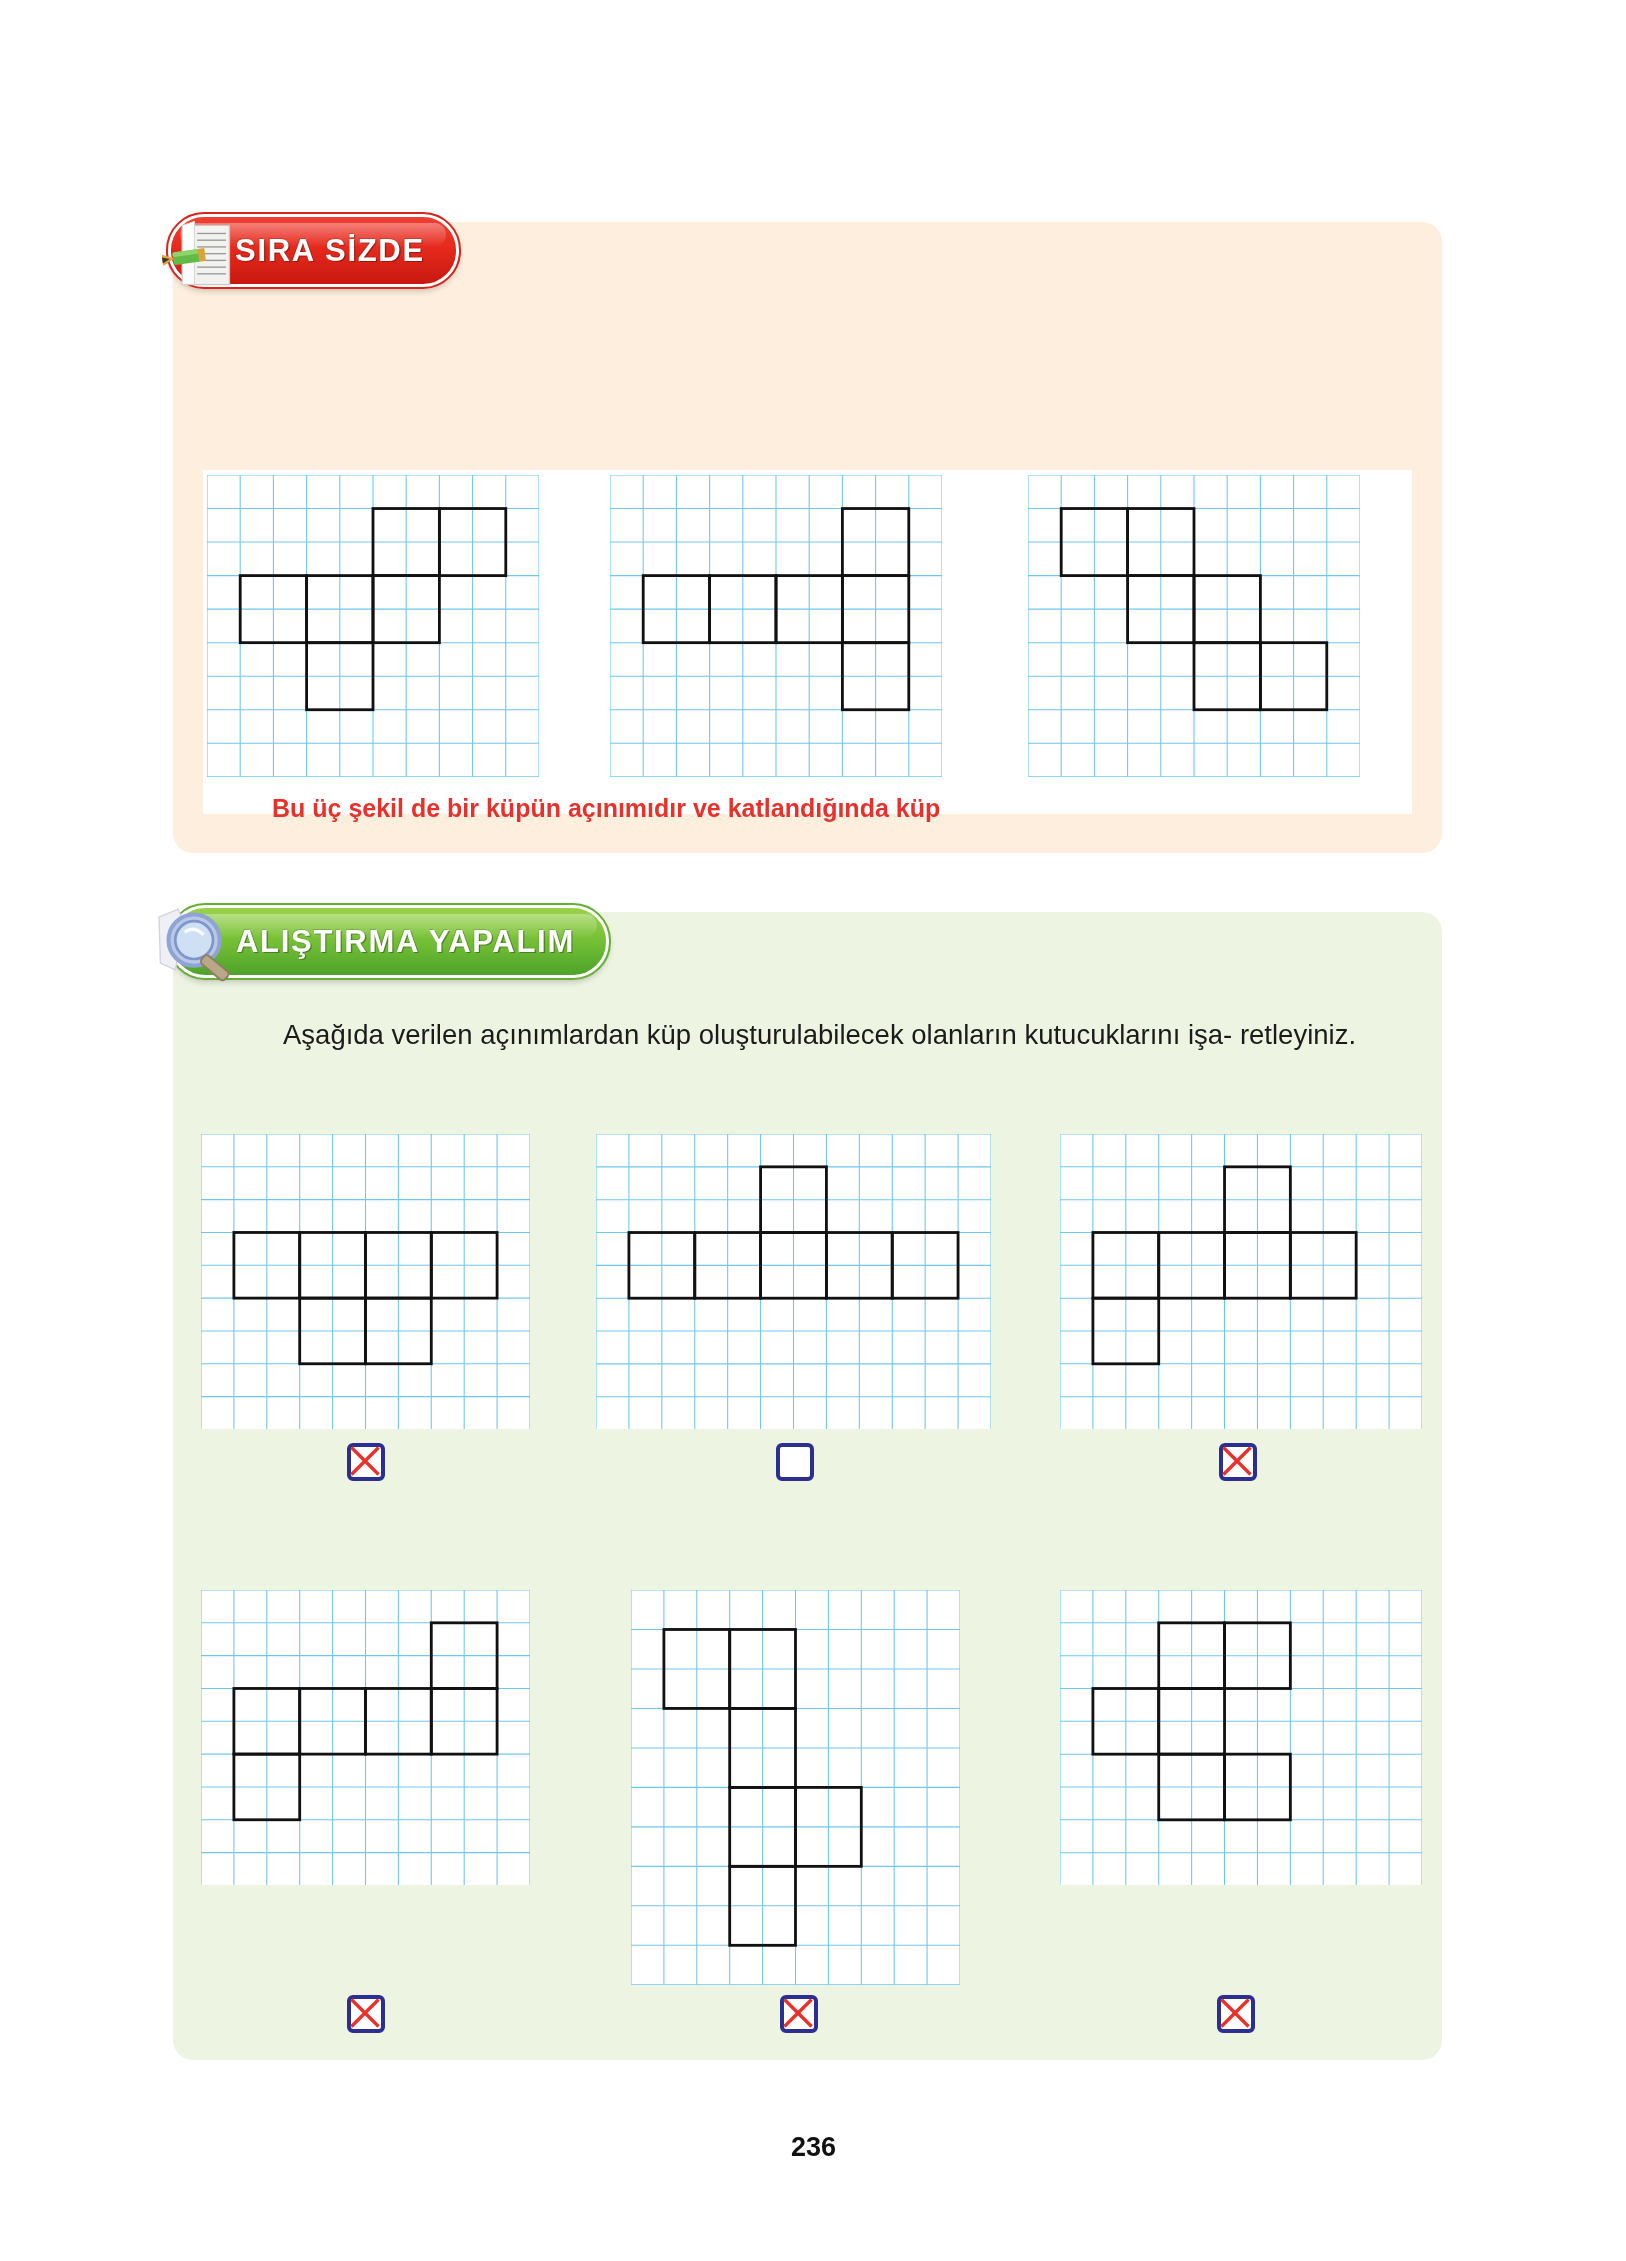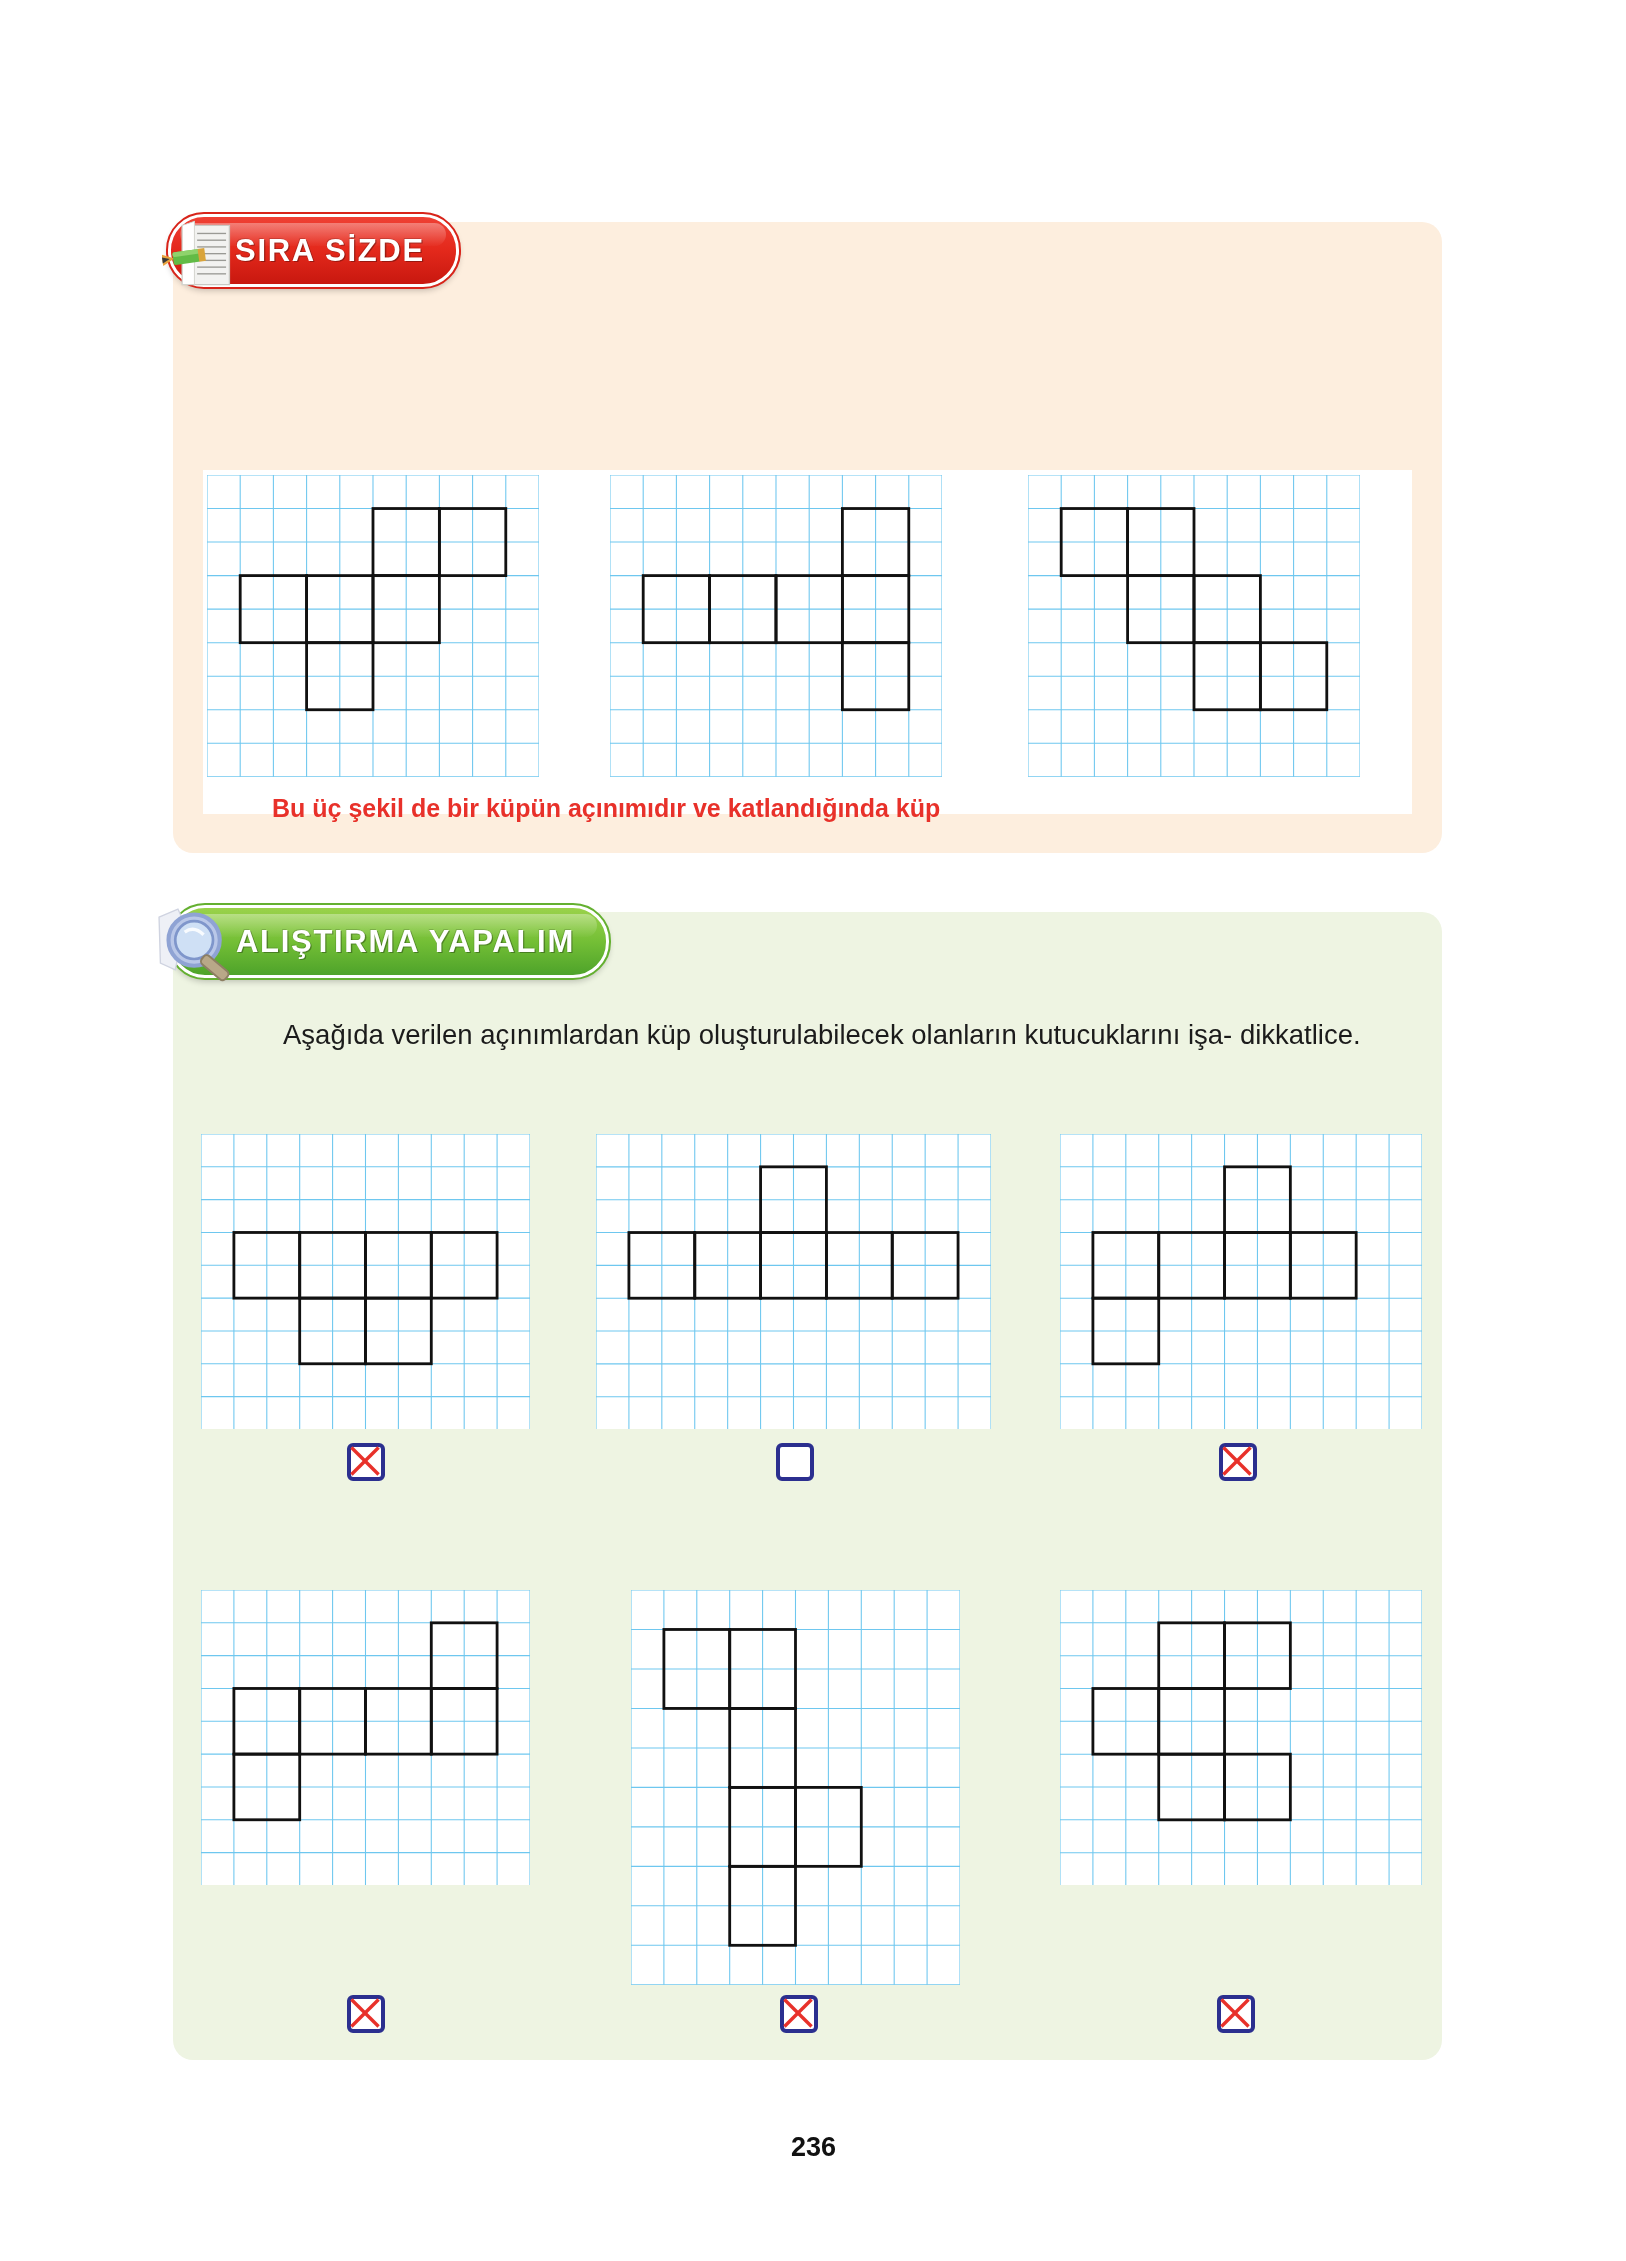--- a/index.html
+++ b/index.html
@@ -286,21 +286,21 @@
           <path d="M44 40 Q58 30 72 44" stroke="#ffffff" stroke-width="5" fill="none" opacity="0.85"></path>
           <rect x="76" y="72" width="46" height="16" rx="6" transform="rotate(40 76 72)" fill="#b9a888" stroke="#8d7f63" stroke-width="3"></rect>
         </svg>
       </span>
       <span class="badge-text">ALIŞTIRMA YAPALIM</span>
     </div>
   </div>
 
   <div class="para" id="para-alistirma">
     <span class="indent"></span><span>Aşağıda verilen açınımlardan küp oluşturulabilecek olanların kutucuklarını işa-</span>
-    <span>dikkatlice.</span>
+    <span>retleyiniz.</span>
   </div>
 
   <div class="gridpanel" id="gp-e1" style="left:201px; top:1134px; width:329px; height:295px;">
     <svg class="gridlines" viewBox="0 0 490 440" preserveAspectRatio="none">
         <line x1="0.00" y1="0" x2="0.00" y2="440" stroke="#6ec7ef" stroke-width="1.6"></line>
         <line x1="49.00" y1="0" x2="49.00" y2="440" stroke="#6ec7ef" stroke-width="1.6"></line>
         <line x1="98.00" y1="0" x2="98.00" y2="440" stroke="#6ec7ef" stroke-width="1.6"></line>
         <line x1="147.00" y1="0" x2="147.00" y2="440" stroke="#6ec7ef" stroke-width="1.6"></line>
         <line x1="196.00" y1="0" x2="196.00" y2="440" stroke="#6ec7ef" stroke-width="1.6"></line>
         <line x1="245.00" y1="0" x2="245.00" y2="440" stroke="#6ec7ef" stroke-width="1.6"></line>

